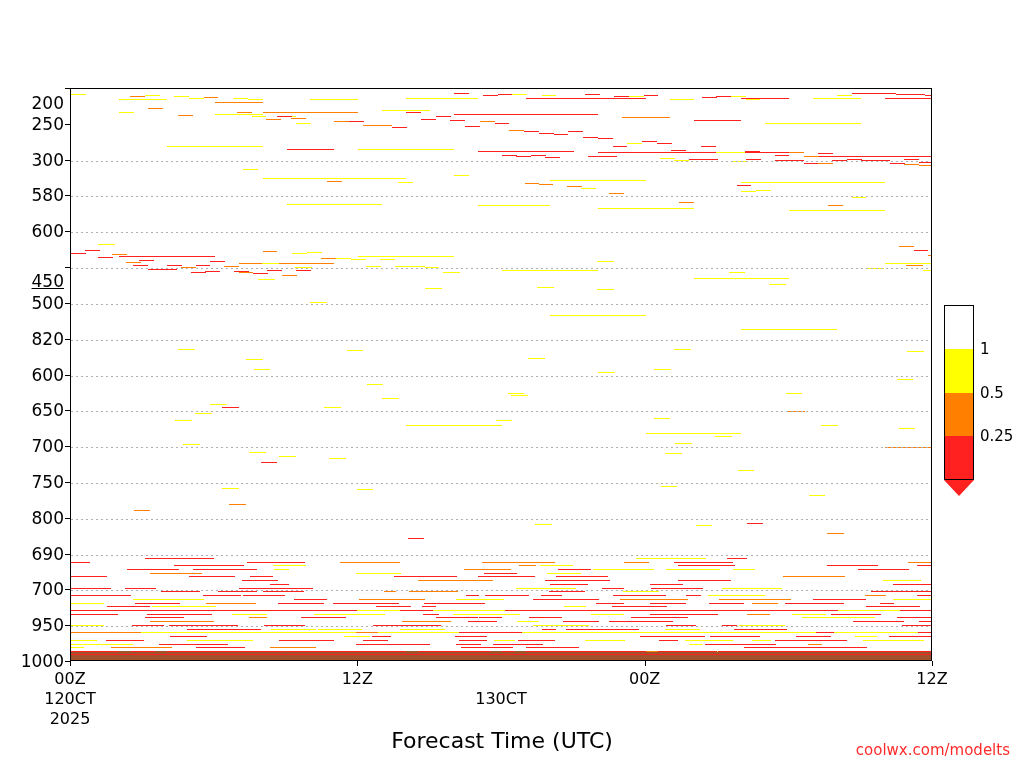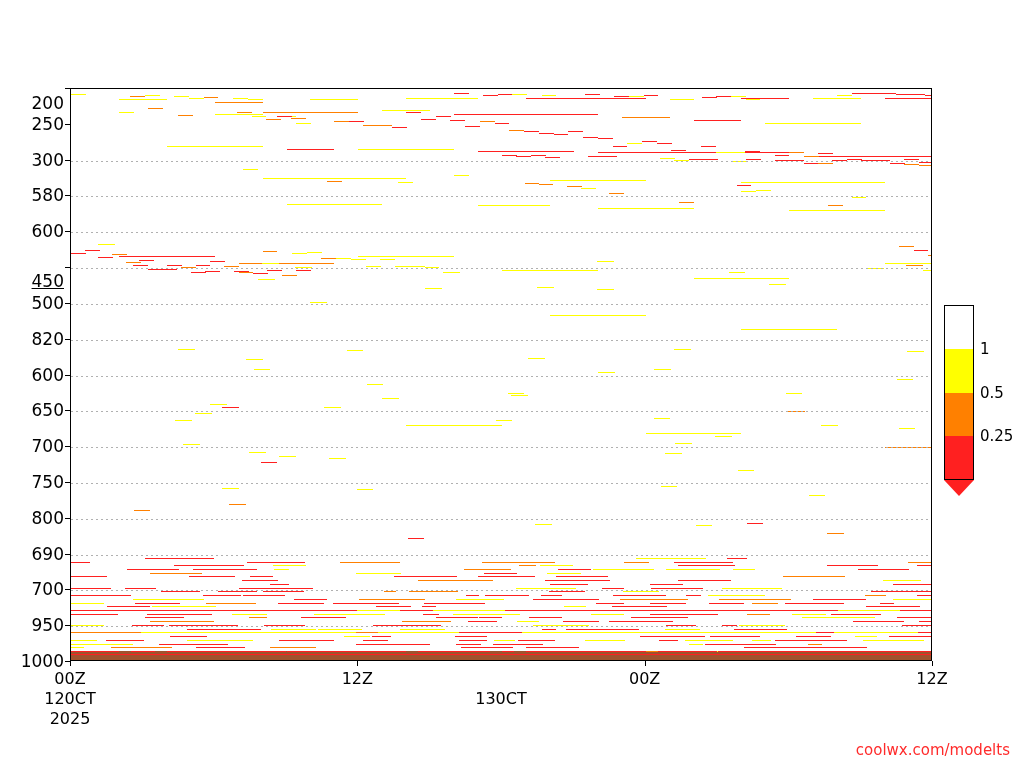--- a/index.html
+++ b/index.html
@@ -652,20 +652,21 @@
       <div class="xtick" style="left: 70px; top: 709px;">2025</div>
       <div class="xtick" style="left: 357.333px; top: 669px;">12Z</div>
       <div class="xtickmark" style="left: 357.333px; top: 661px; height: 5px;"></div>
       <div class="xtick" style="left: 501px; top: 689px;">130CT</div>
       <div class="xtick" style="left: 644.667px; top: 669px;">00Z</div>
       <div class="xtickmark" style="left: 644.667px; top: 661px; height: 5px;"></div>
       <div class="xtick" style="left: 932px; top: 669px;">12Z</div>
       <div class="xtickmark" style="left: 932px; top: 661px; height: 5px;"></div>
     </div>
 
+  <div class="xlabel">Forecast Time (UTC)</div>
   <div class="credit">coolwx.com/modelts</div>
 
   <div id="cbar">
       <div class="cbseg" style="top: 0px; height: 43.75px; background: rgb(255, 255, 255); border-top: 1px solid rgb(0, 0, 0);"></div>
       <div class="cbseg" style="top: 43.75px; height: 43.75px; background: rgb(255, 255, 0);"></div>
       <div class="cbseg" style="top: 87.5px; height: 43.75px; background: rgb(255, 128, 0);"></div>
       <div class="cbseg" style="top: 131.25px; height: 43.75px; background: rgb(255, 32, 32); border-bottom: 1px solid rgb(0, 0, 0);"></div>
       <div style="position: absolute; left: 0px; top: -14px; width: 0px; height: 0px; border-left: 15px solid transparent; border-right: 15px solid transparent; border-bottom: 14px solid rgb(255, 255, 255);"></div>
       <div style="position: absolute; left: 0px; top: 175px; width: 0px; height: 0px; border-left: 15px solid transparent; border-right: 15px solid transparent; border-top: 16px solid rgb(255, 32, 32);"></div>
       <div class="cblabel" style="top: 43.75px;">1</div>

